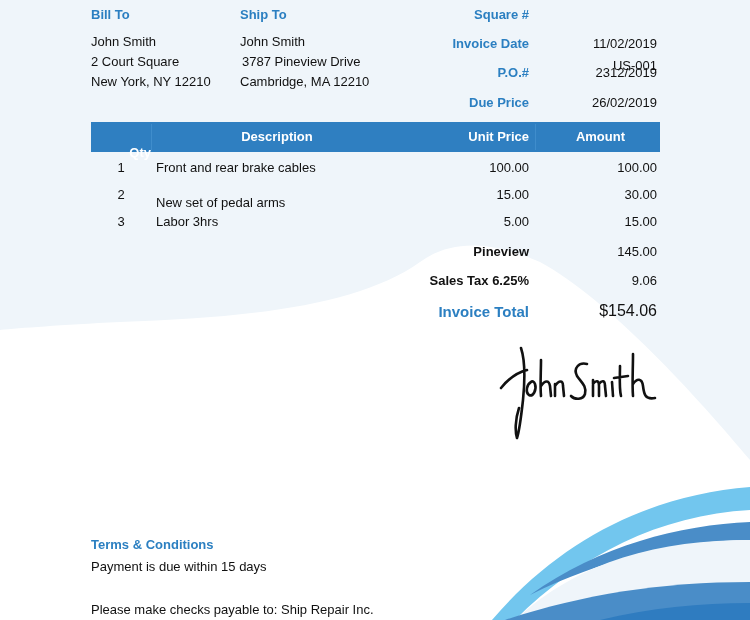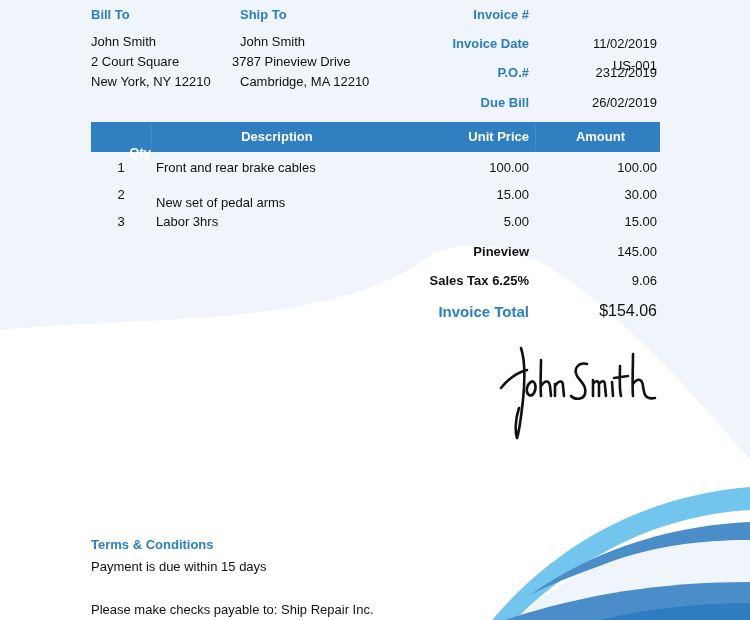--- a/index.html
+++ b/index.html
@@ -40,30 +40,30 @@
   <path d="M600,620 C650,608 700,603 750,603 L750,620 Z" fill="#2f7cc0"></path>
 </svg>
 
 <div class="abs lbl" style="left:91px; top:7px;">Bill To</div>
 <div class="addr-line abs" style="left:91px; top:34px;">John Smith</div>
 <div class="addr-line abs" style="left:91px; top:54px;">2 Court Square</div>
 <div class="addr-line abs" style="left:91px; top:74px;">New York, NY 12210</div>
 
 <div class="abs lbl" style="left:240px; top:7px;">Ship To</div>
 <div class="addr-line abs" style="left:240px; top:34px;">John Smith</div>
-<div class="addr-line abs" style="left:232px; top:54px;">3787 Pineview Drive</div>
+<div class="addr-line abs" style="left:242px; top:54px;">3787 Pineview Drive</div>
 <div class="addr-line abs" style="left:240px; top:74px;">Cambridge, MA 12210</div>
 
-<div class="meta-lbl abs" style="left:419px; top:7px;">Invoice #</div>
+<div class="meta-lbl abs" style="left:419px; top:7px;">Square #</div>
 <div class="meta-val abs" style="left:537px; top:18px;margin-top:40px;">US-001</div>
 <div class="meta-lbl abs" style="left:419px; top:36px;">Invoice Date</div>
 <div class="meta-val abs" style="left:537px; top:36px;">11/02/2019</div>
 <div class="meta-lbl abs" style="left:419px; top:65px;">P.O.#</div>
 <div class="meta-val abs" style="left:537px; top:65px;">2312/2019</div>
-<div class="meta-lbl abs" style="left:419px; top:95px;">Due Bill</div>
+<div class="meta-lbl abs" style="left:419px; top:95px;">Due Price</div>
 <div class="meta-val abs" style="left:537px; top:95px;">26/02/2019</div>
 
 <div class="thead">
   <div class="th" style="left:0; width:60px; text-align:right;margin-top:16px;">Qty</div>
   <div class="th-div" style="left:60px;"></div>
   <div class="th" style="left:330px; width:108px; text-align:right;">Unit Price</div>
   <div class="th" style="left:61px; width:250px; text-align:center;">Description</div>
   <div class="th-div" style="left:444px;"></div>
   <div class="th" style="left:428px; width:106px; text-align:right;">Amount</div>
 </div>

